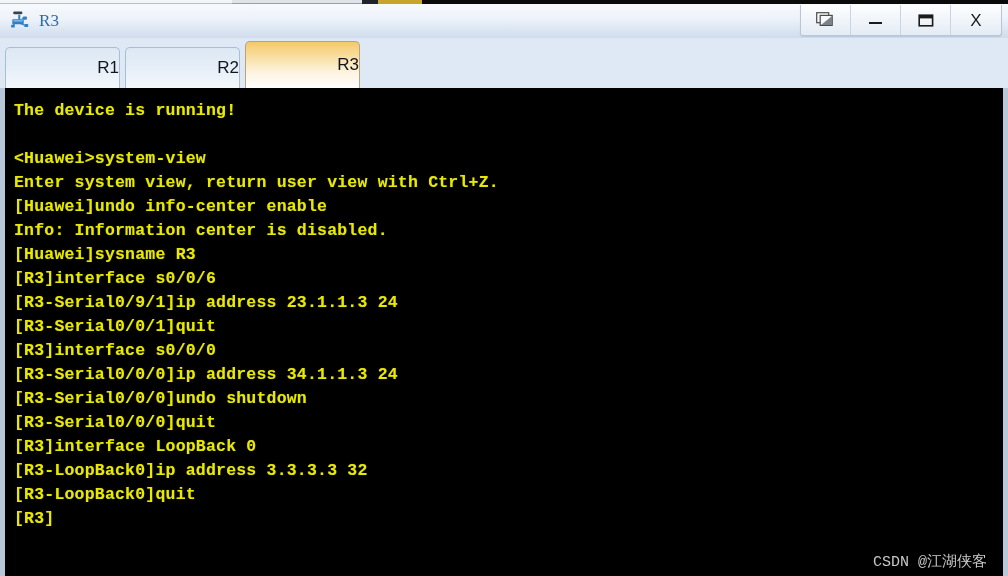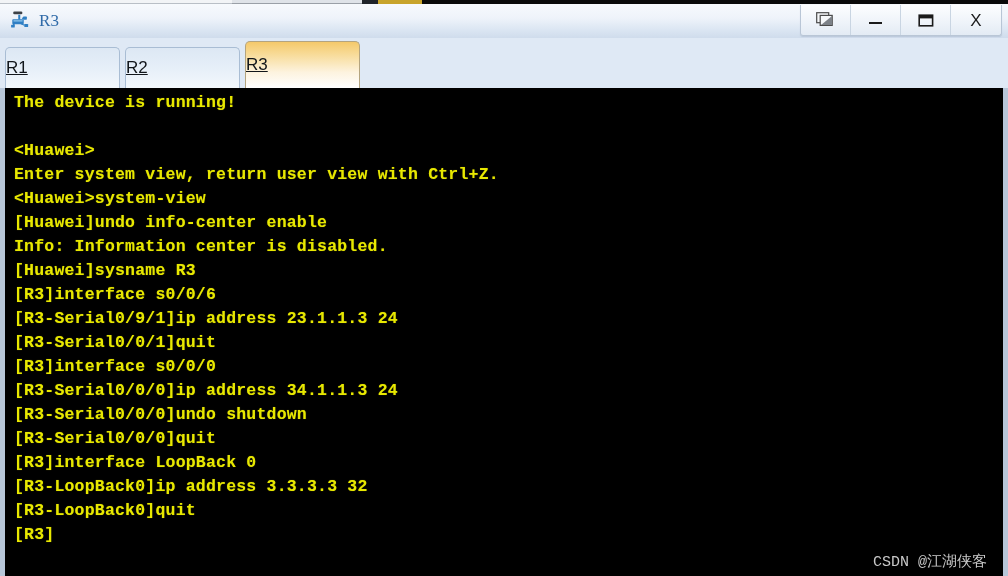--- a/index.html
+++ b/index.html
@@ -110,28 +110,27 @@
   }
   .tab {
     width: 115px;
     height: 41px;
     margin-right: 5px;
     border: 1px solid #a9bdd4;
     border-bottom: none;
     border-radius: 5px 5px 0 0;
     display: flex;
     align-items: center;
-    justify-content: flex-start;
+    justify-content: flex-end;
     box-sizing: border-box;
     font-size: 17px;
     color: #12161b;
     font-family: "Liberation Sans", sans-serif;
     cursor: pointer;
     position: relative;
-    text-decoration: underline;
   }
   .tab.inactive {
     background: linear-gradient(to bottom, #dde8f4 0%, #e5eef8 45%, #f3f8fc 100%);
   }
   .tab.active {
     background: linear-gradient(to bottom, #f5c96a 0%, #f8dd9e 30%, #fdf3df 66%, #ffffff 100%);
     border-color: #b4a47f;
     height: 47px;
     z-index: 3;
   }
@@ -146,21 +145,21 @@
     box-sizing: border-box;
     border-left: 5px solid #b7c6d8;
     border-right: 5px solid #b7c6d8;
     overflow: hidden;
   }
   .terminal {
     position: absolute;
     left: 0; top: 0;
     right: 0; bottom: 0;
     background: #000;
-    padding: 3px 0 0 9px;
+    padding: 11px 0 0 9px;
     box-sizing: border-box;
     overflow: hidden;
   }
   .term-line {
     font-family: "Liberation Mono", "DejaVu Sans Mono", monospace;
     font-size: 16.5px;
     line-height: 24px;
     height: 24px;
     color: #e8e800;
     font-weight: bold;
@@ -247,23 +246,22 @@
     </div>
     <div class="tab active">
       <span>R3</span>
     </div>
   </div>
 
   <div class="terminal-wrap">
     <div class="terminal" id="terminal">
         <div class="term-line">The device is running!</div>
         <div class="term-line blank">&nbsp;</div>
-        <div class="term-line">&lt;Huawei&gt;</div>
+        <div class="term-line">&lt;Huawei&gt;system-view</div>
         <div class="term-line">Enter system view, return user view with Ctrl+Z.</div>
-        <div class="term-line">&lt;Huawei&gt;system-view</div>
         <div class="term-line">[Huawei]undo info-center enable</div>
         <div class="term-line">Info: Information center is disabled.</div>
         <div class="term-line">[Huawei]sysname R3</div>
         <div class="term-line">[R3]interface s0/0/6</div>
         <div class="term-line">[R3-Serial0/9/1]ip address 23.1.1.3 24</div>
         <div class="term-line">[R3-Serial0/0/1]quit</div>
         <div class="term-line">[R3]interface s0/0/0</div>
         <div class="term-line">[R3-Serial0/0/0]ip address 34.1.1.3 24</div>
         <div class="term-line">[R3-Serial0/0/0]undo shutdown</div>
         <div class="term-line">[R3-Serial0/0/0]quit</div>

